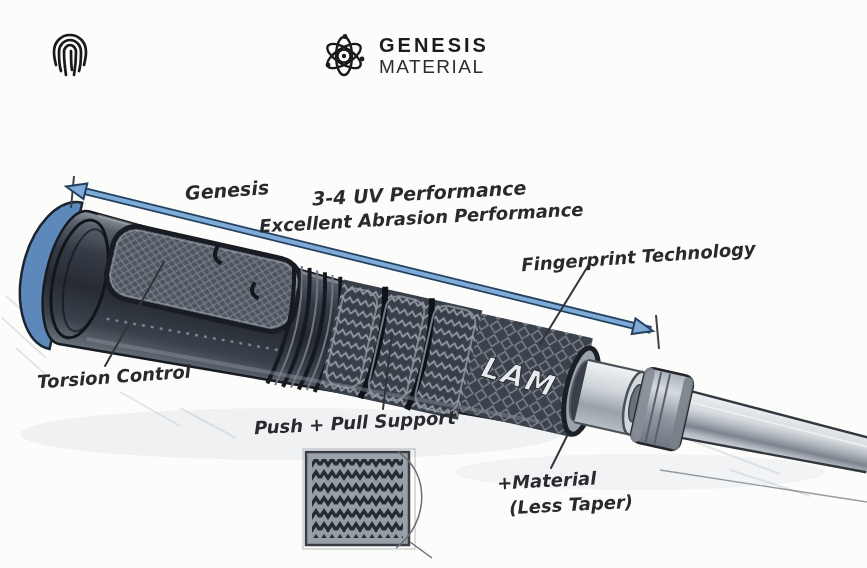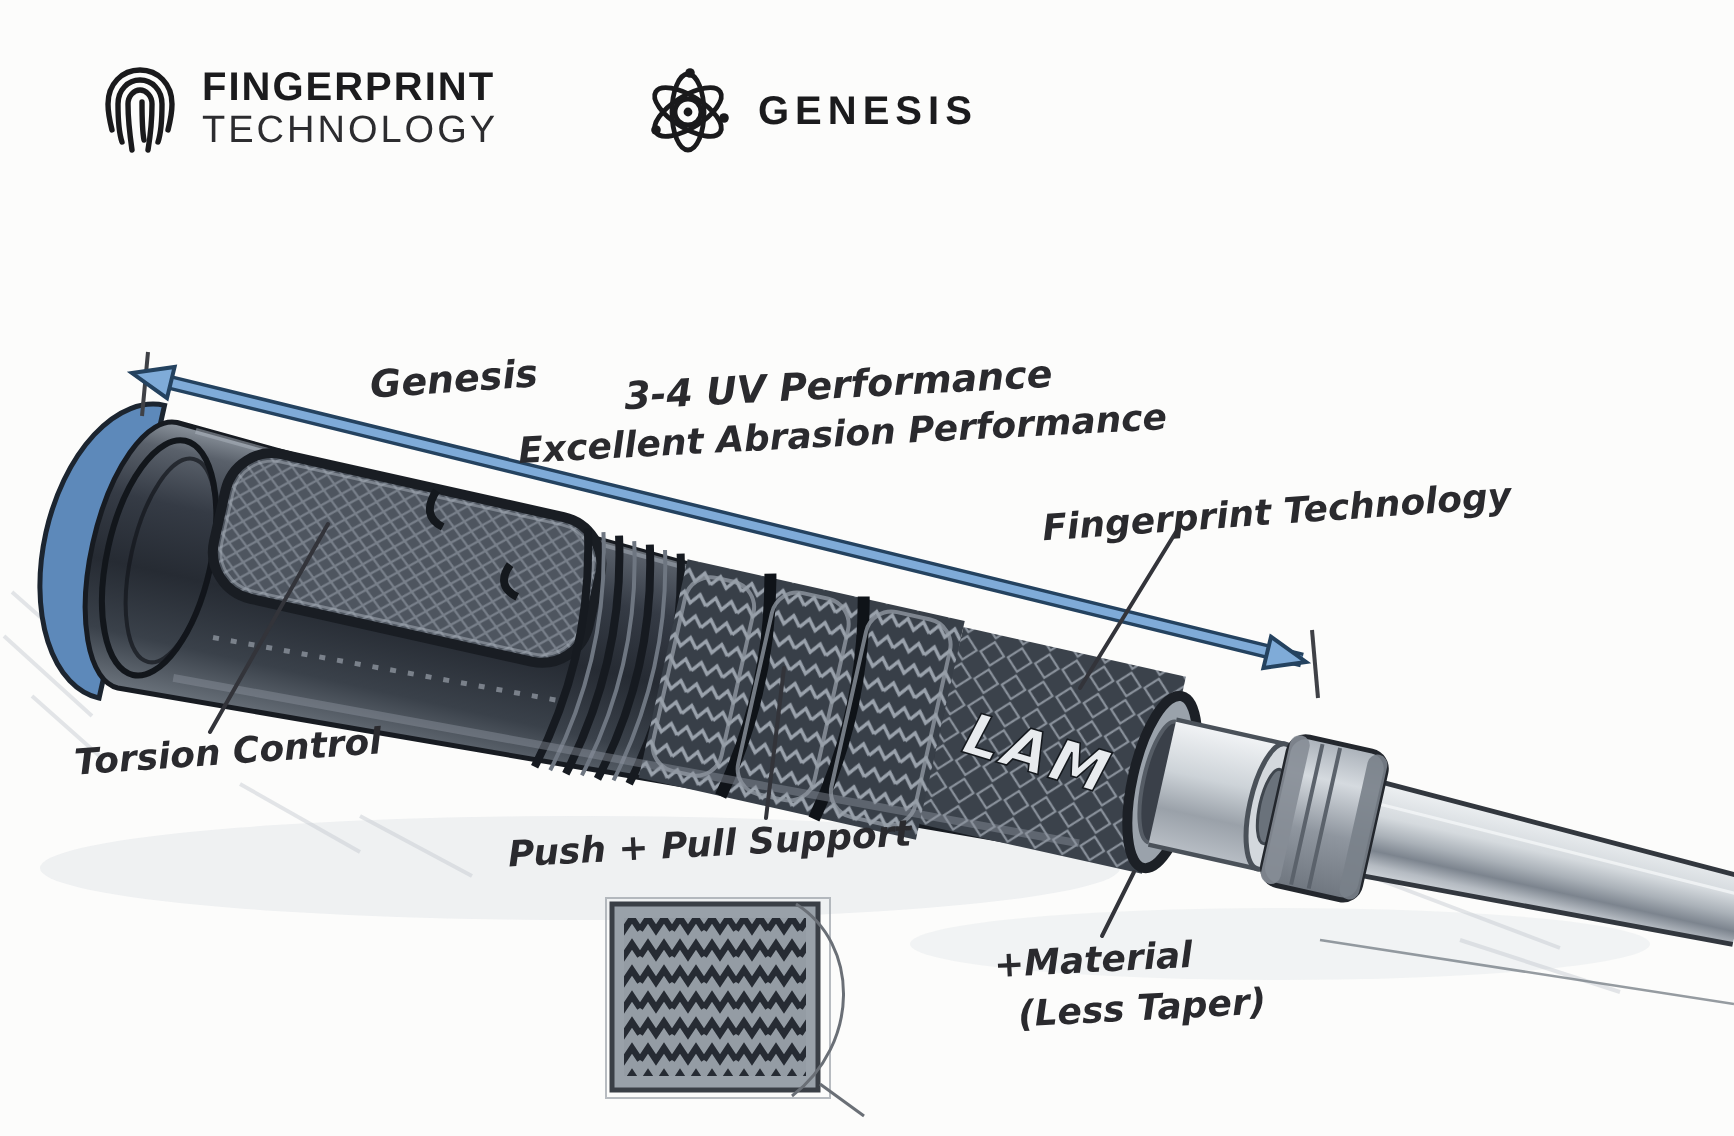--- a/index.html
+++ b/index.html
@@ -189,43 +189,40 @@
 
   <div class="badge" style="left:50px;top:30px;">
     <svg width="40" height="50" viewBox="0 0 40 48">
       <g fill="none" stroke="#1a1a1c" stroke-width="2.7" stroke-linecap="round">
         <path d="M6,34 C5,30 4,26 4,21 C4,11 11,4 20,4 C29,4 36,11 36,21 C36,26 35,30 34,34"></path>
         <path d="M11,40 C9,34 9,27 9,21 C9,14 14,9 20,9 C26,9 31,14 31,21 C31,27 31,34 29,40"></path>
         <path d="M16,44 C15,37 14,29 14,21 C14,17 17,14 20,14 C23,14 26,17 26,21 C26,30 25,38 24,44"></path>
         <path d="M21,20 C21,28 21,34 22,39"></path>
       </g>
     </svg>
-    <div class="txt">
-      <span class="t1">FINGERPRINT</span>
-      <span class="t2">TECHNOLOGY</span>
-    </div>
   </div>
 
   <div class="badge" style="left:320px;top:30px;">
     <svg width="48" height="52" viewBox="0 0 48 48">
       <g fill="none" stroke="#1a1a1c" stroke-width="2.4">
         <circle cx="24" cy="24" r="6.5"></circle>
         <ellipse cx="24" cy="24" rx="19" ry="8" transform="rotate(-32 24 24)"></ellipse>
         <ellipse cx="24" cy="24" rx="19" ry="8" transform="rotate(32 24 24)"></ellipse>
         <ellipse cx="24" cy="24" rx="19" ry="8" transform="rotate(90 24 24)"></ellipse>
       </g>
       <g fill="#1a1a1c">
         <circle cx="24" cy="24" r="2.2"></circle>
         <circle cx="25" cy="4.5" r="2.4"></circle>
         <circle cx="8" cy="33" r="2.4"></circle>
         <circle cx="42" cy="27" r="2.4"></circle>
       </g>
     </svg>
     <div class="txt">
       <span class="t1" style="letter-spacing:3px;">GENESIS</span>
+      <span class="t2">MATERIAL</span>
     </div>
   </div>
 
   <div class="hand" style="left:185px;top:179px;font-size:19px;transform:rotate(-4deg);">Genesis</div>
 
   <div class="hand" style="left:312px;top:182px;font-size:19px;transform:rotate(-3deg);">3-4 UV Performance</div>
 
   <div class="hand" style="left:259px;top:207px;font-size:18px;transform:rotate(-3deg);">Excellent Abrasion Performance</div>
 
   <div class="hand" style="left:521px;top:246px;font-size:18px;transform:rotate(-4deg);">Fingerprint Technology</div>

